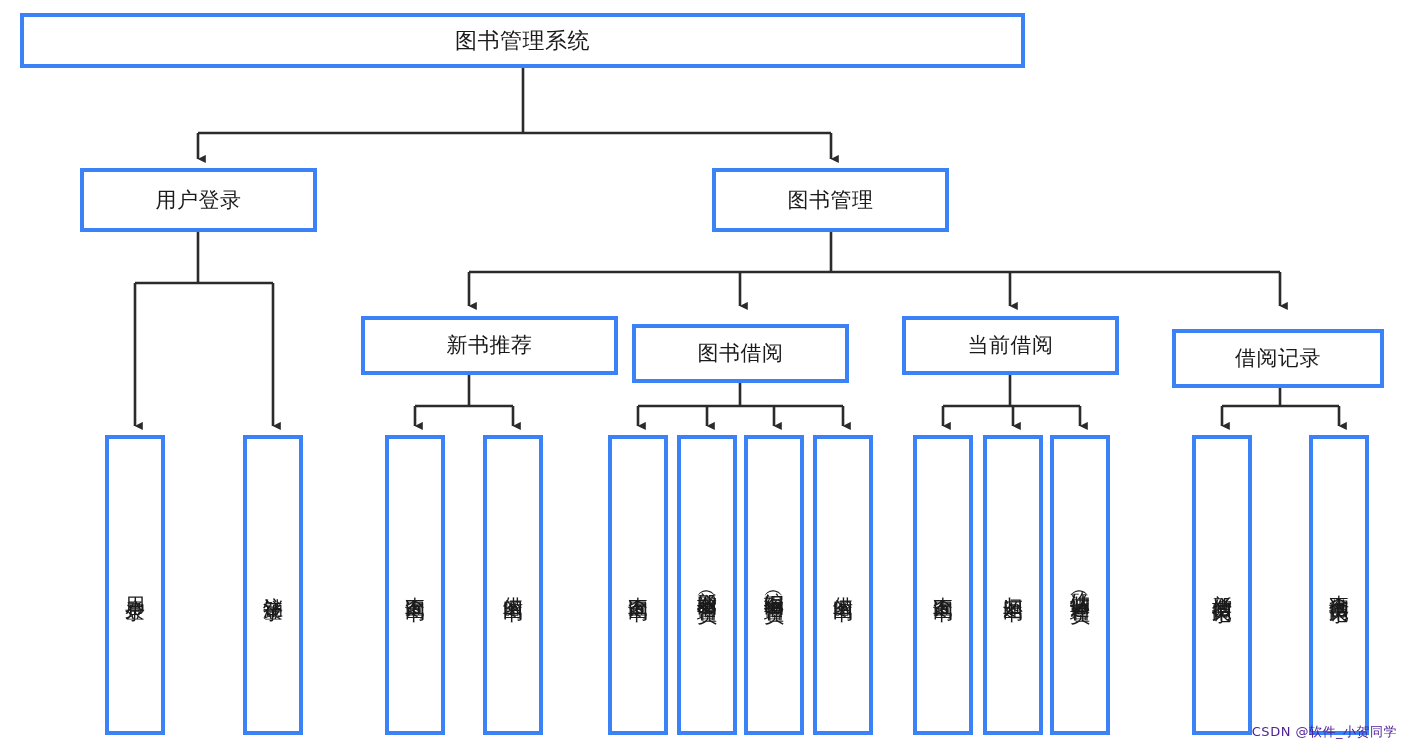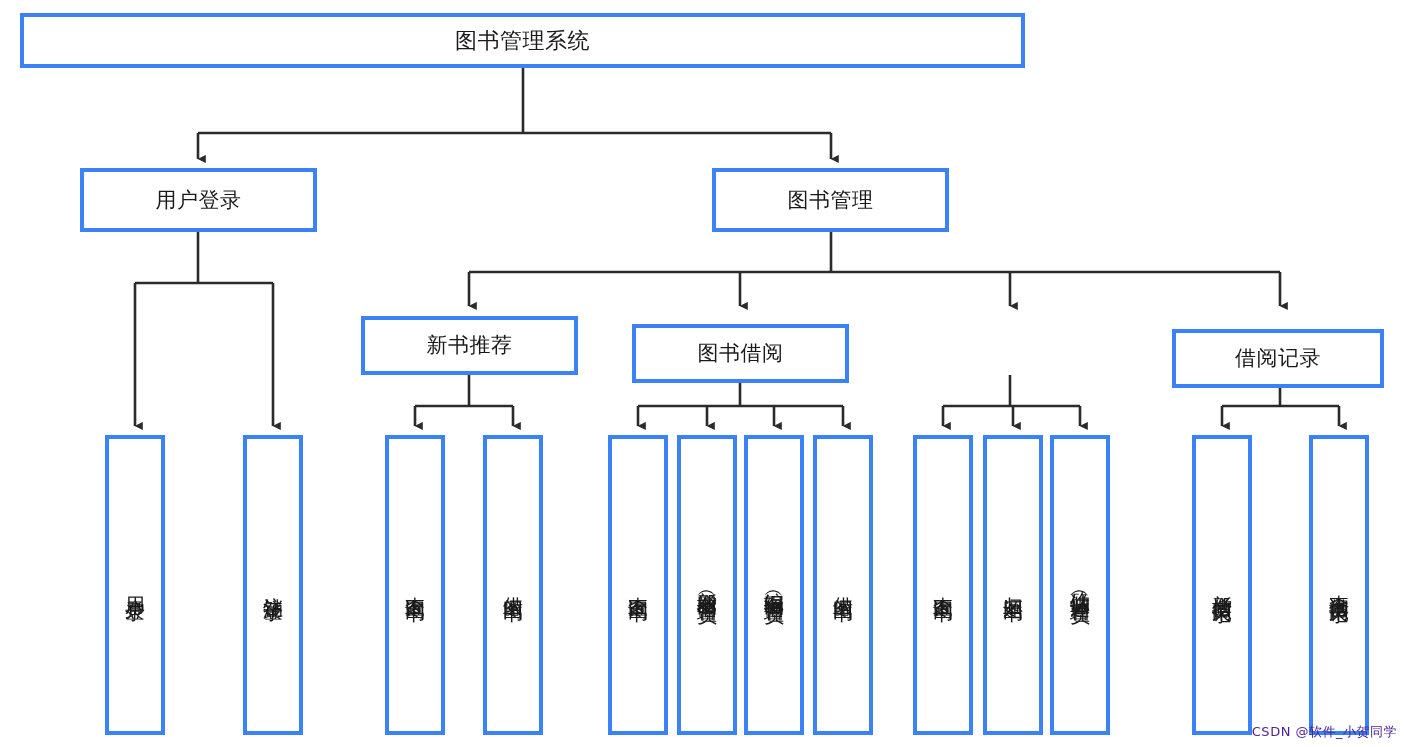--- a/index.html
+++ b/index.html
@@ -135,28 +135,31 @@
   </div>
 
   <div class="node horizontal" style="left:80px; top:168px; width:237px; height:64px;">
     <span class="node-label">用户登录</span>
   </div>
 
   <div class="node horizontal" style="left:712px; top:168px; width:237px; height:64px;">
     <span class="node-label">图书管理</span>
   </div>
 
-  <div class="node horizontal" style="left:361px; top:316px; width:217px; height:59px;">
+  <div class="node horizontal" style="left:361px; top:316px; width:257px; height:59px;">
     <span class="node-label">新书推荐</span>
   </div>
 
   <div class="node horizontal" style="left:632px; top:324px; width:217px; height:59px;">
     <span class="node-label">图书借阅</span>
   </div>
 
+  <div class="node horizontal" style="left:902px; top:316px; width:217px; height:59px;">
+    <span class="node-label">当前借阅</span>
+  </div>
 
   <div class="node horizontal" style="left:1172px; top:329px; width:212px; height:59px;">
     <span class="node-label">借阅记录</span>
   </div>
 
   <div class="node vertical" style="left:105px; top:435px; width:60px; height:300px;">
     <span class="node-label">用户登录</span>
   </div>
 
   <div class="node vertical" style="left:243px; top:435px; width:60px; height:300px;">

